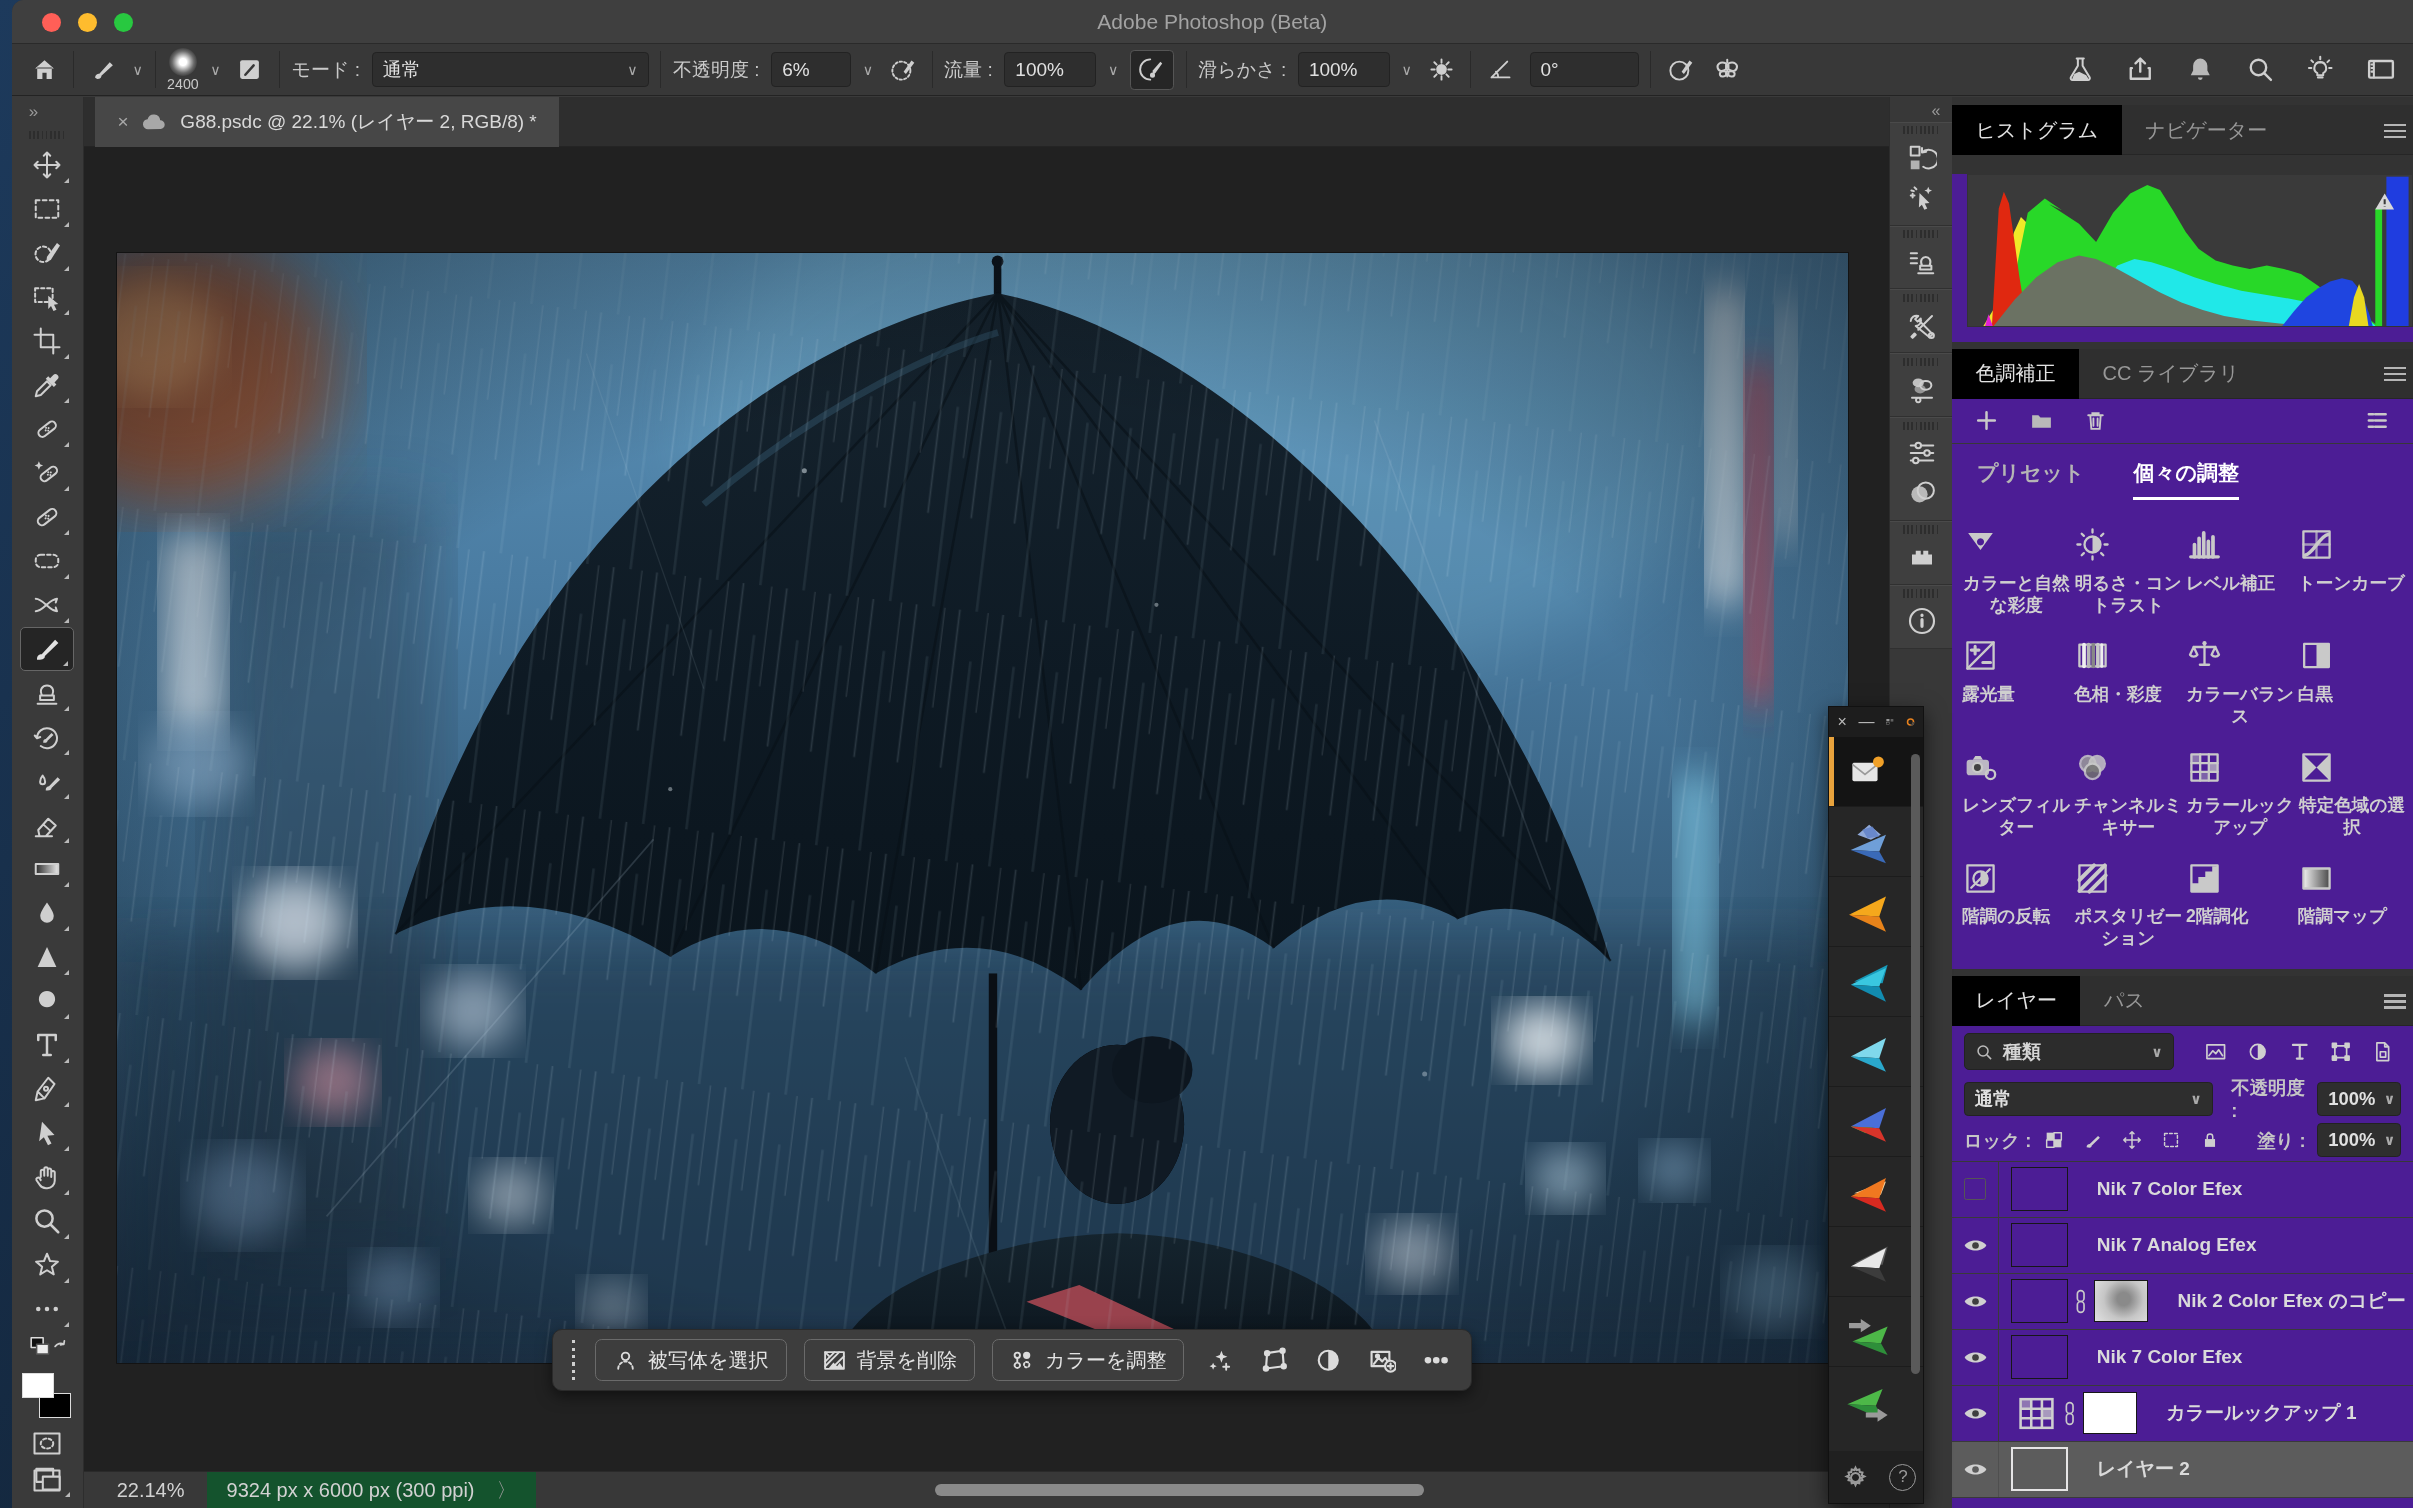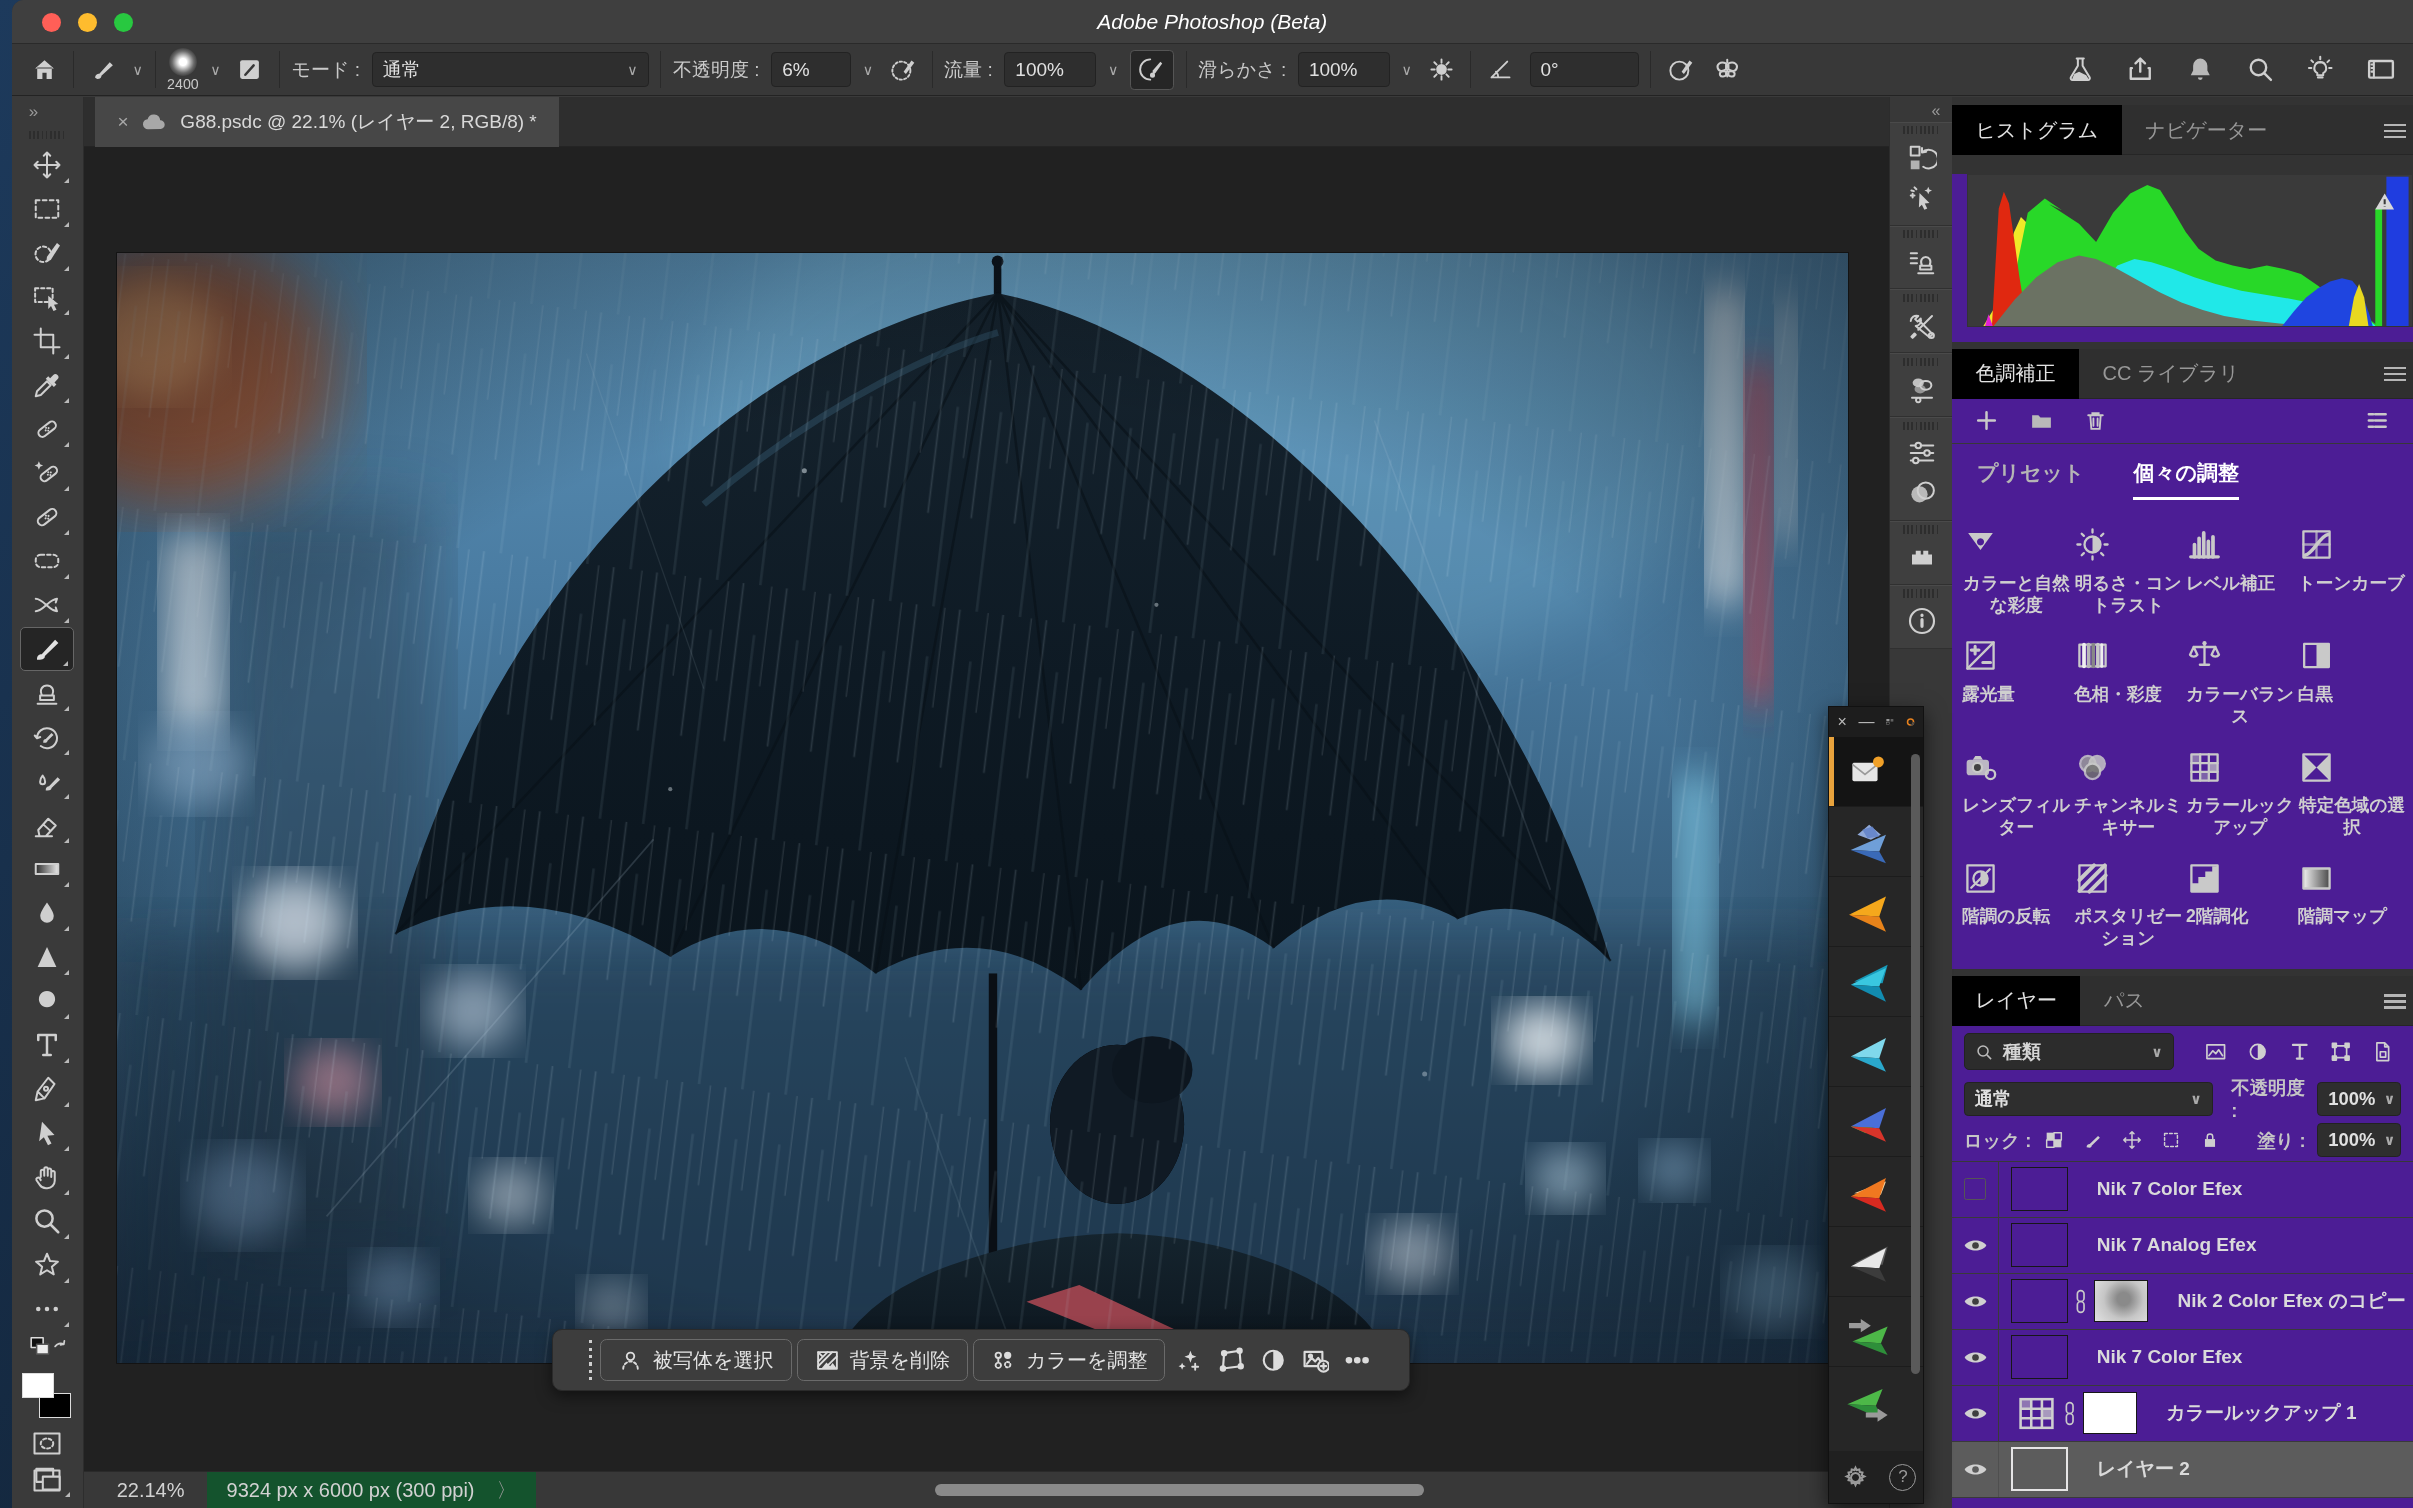--- a/index.html
+++ b/index.html
@@ -6,21 +6,21 @@
   *{box-sizing:border-box;}
   #stage{position:relative;width:2413px;height:1508px;overflow:hidden;
          font-family:"Liberation Sans","DejaVu Sans",sans-serif;color:#d6d6d6;
          background:linear-gradient(135deg,#1d3a5c 0%,#14283f 40%,#0d1c2e 100%);}
   
   #window{position:absolute;left:11.7px;top:0;right:0;bottom:0;background:#3a3a3a;
           border-top-left-radius:11.7px;overflow:hidden;}
   #titlebar{position:absolute;left:0;top:0;right:0;height:44px;background:#3f3f3f;
             border-bottom:0.8px solid #2a2a2a;border-top-left-radius:11.7px;}
   .tl{position:absolute;top:12.6px;width:19px;height:19px;border-radius:50%;}
-  #title-text{position:absolute;top:10px;left:0;right:0;text-align:center;font-size:21px;color:#ffffff;font-style:italic;}
+  #title-text{position:absolute;top:10px;left:0;right:0;text-align:center;font-size:21px;color:#a3a3a3;}
   
   #optionsbar{position:absolute;left:0;top:44px;right:0;height:52px;background:#383838;
               border-bottom:0.8px solid #232323;display:flex;align-items:center;gap:11.7px;padding:0 15px;font-size:19px;}
   .sep{width:0.8px;height:37px;background:#2a2a2a;flex:0 0 auto;}
   .field{background:#2e2e2e;border:0.8px solid #222;border-radius:4.2px;height:35px;
          display:flex;align-items:center;padding:0 10px;gap:8.4px;color:#e0e0e0;}
   .chev{color:#aaa;font-size:14.2px;}
   .obicon{width:35px;height:35px;display:flex;align-items:center;justify-content:center;flex:0 0 auto;}
   .obicon svg{stroke:#cfcfcf;fill:none;stroke-width:1.7;stroke-linecap:round;stroke-linejoin:round;}
   .oblabel{color:#c9c9c9;white-space:nowrap;}
@@ -53,21 +53,21 @@
   .vscroll{position:absolute;right:3.4px;top:908px;width:11px;height:444px;border-radius:5.9px;background:#7d7d7d;}
   #statusbar{position:absolute;left:0;bottom:0;right:0;height:37px;background:#383838;border-top:0.8px solid #2a2a2a;
              display:flex;align-items:center;font-size:20px;color:#d2d2d2;}
   #statusbar .zoomtxt{margin-left:33px;}
   #statusbar .docinfo{margin-left:22px;background:#14532d;height:37px;display:flex;align-items:center;
                       padding:0 20px;gap:22px;}
   .hthumb{position:absolute;left:851px;bottom:11.7px;width:489px;height:12.6px;border-radius:6.7px;background:#8a8a8a;}
   
   #ctaskbar{position:absolute;left:468px;top:1182px;height:62px;background:#3d3d3d;border:0.8px solid #2a2a2a;
             border-radius:10px;box-shadow:0 5px 15px rgba(0,0,0,.5);display:flex;align-items:center;
-            gap:5px;padding:0 34px;font-size:20px;}
+            gap:17px;padding:0 17px;font-size:20px;}
   .drag-dots{width:8.4px;height:40px;background:repeating-linear-gradient(#cfcfcf 0 3.4px,transparent 3.4px 7.5px);
              background-size:3.4px 100%;background-repeat:no-repeat;background-position:center;}
   .ctbtn{border:0.8px solid #6a6a6a;border-radius:6.7px;height:42px;display:flex;align-items:center;gap:10px;
          padding:0 17px;color:#e3e3e3;}
   .ctbtn svg,.cticon svg{stroke:#dcdcdc;fill:none;stroke-width:1.8;stroke-linecap:round;stroke-linejoin:round;}
   .cticon{width:37px;height:37px;display:flex;align-items:center;justify-content:center;}
   
   #dockcol{position:absolute;right:461px;top:97px;width:63px;bottom:0;background:#383838;border-left:0.8px solid #2c2c2c;}
   #dockcol .hdr{color:#9a9a9a;font-size:16px;text-align:right;padding:5px 10px 1.7px 0;letter-spacing:1.7px;}
   .dockgroup{background:#3f3f3f;border-top:0.8px solid #4a4a4a;border-bottom:0.8px solid #303030;padding:3.4px 0 6.7px;}

